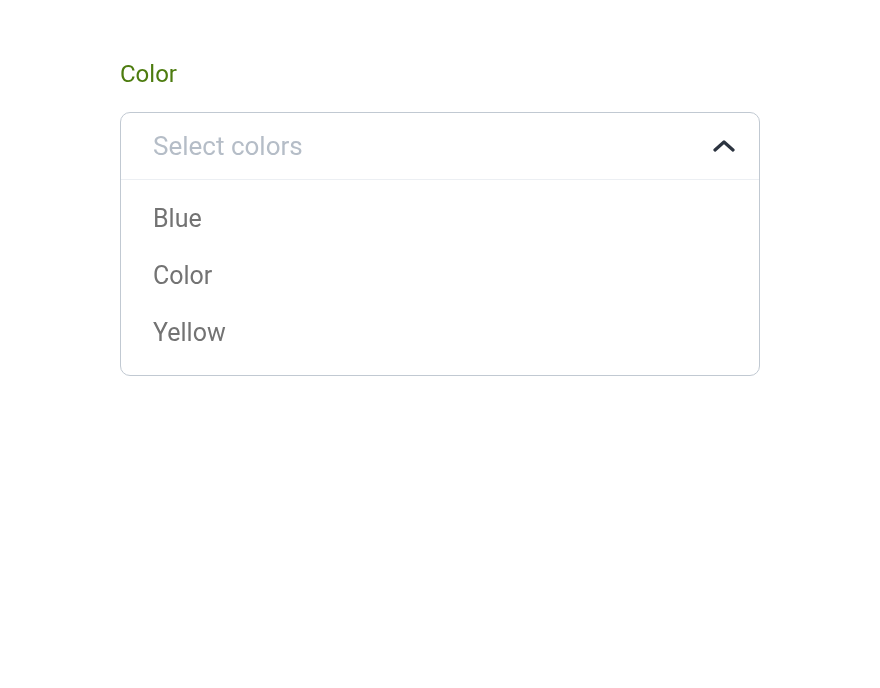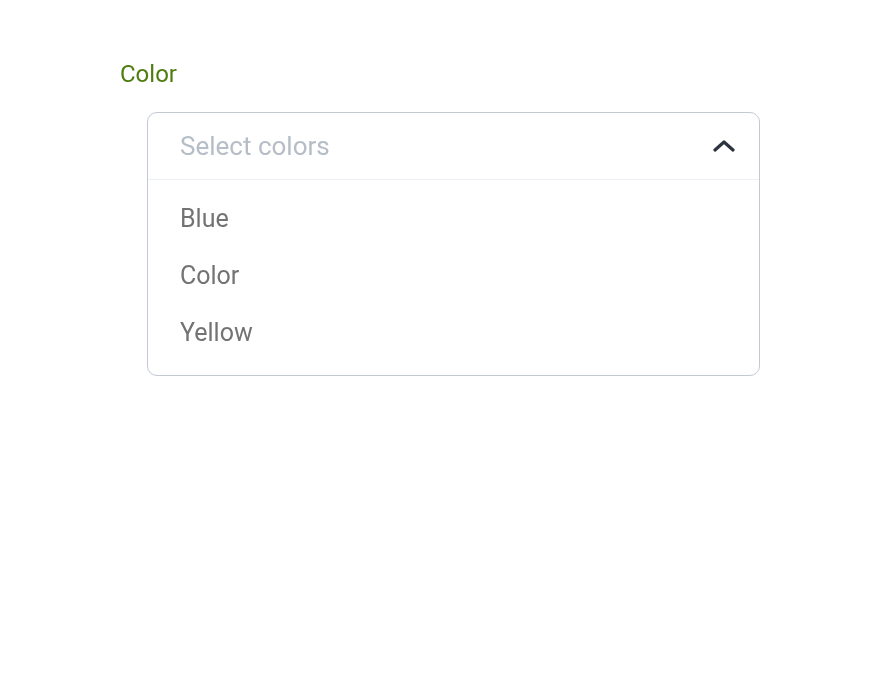--- a/index.html
+++ b/index.html
@@ -26,21 +26,20 @@
       margin-bottom: 24px;
       font-weight: 400;
       display: block;
     }
     
     .select-container {
       border: 1.5px solid #c1c9d2;
       border-radius: 10px;
       background: #ffffff;
       overflow: hidden;
-      margin-left: 27px;
     }
     
     .select-header {
       display: flex;
       align-items: center;
       justify-content: space-between;
       padding: 18px 24px 18px 32px;
       cursor: pointer;
       border-bottom: 1px solid #eceff3;
     }

